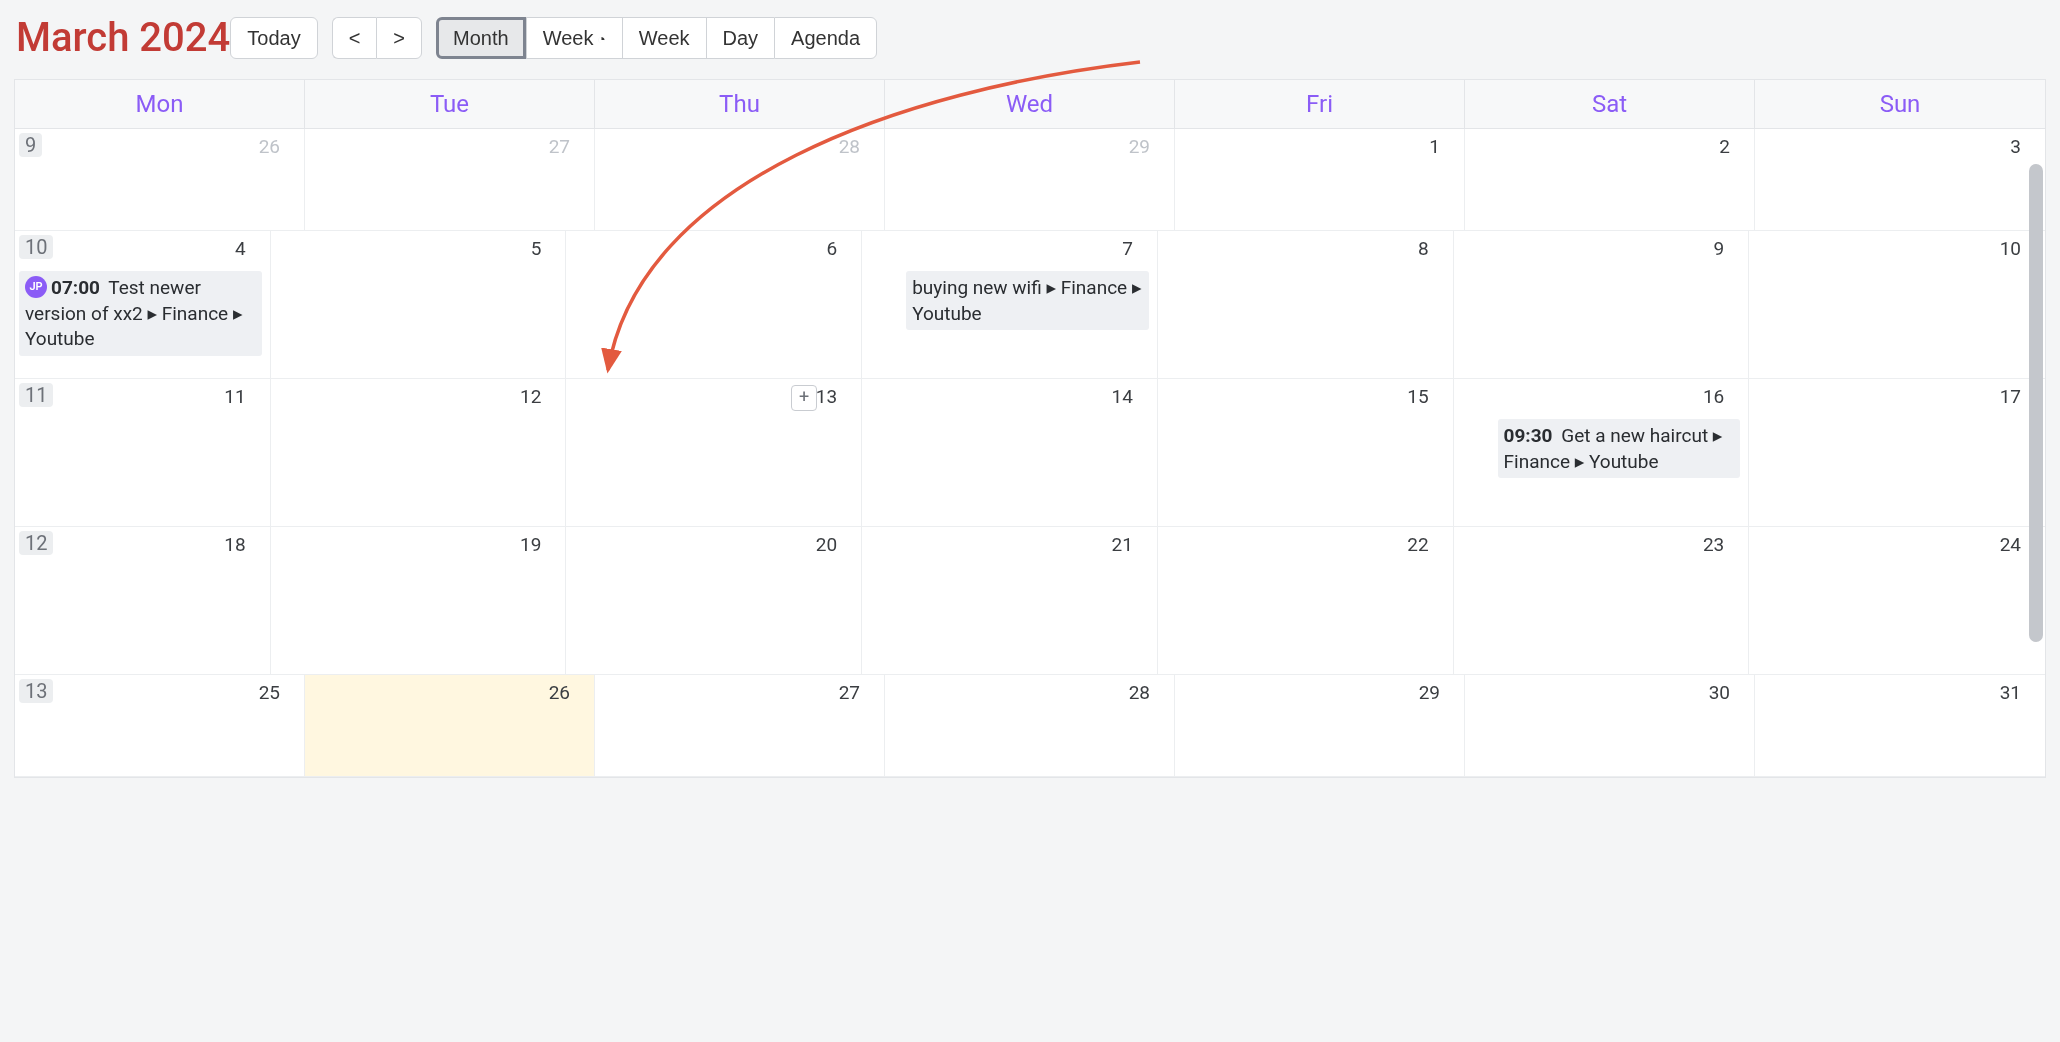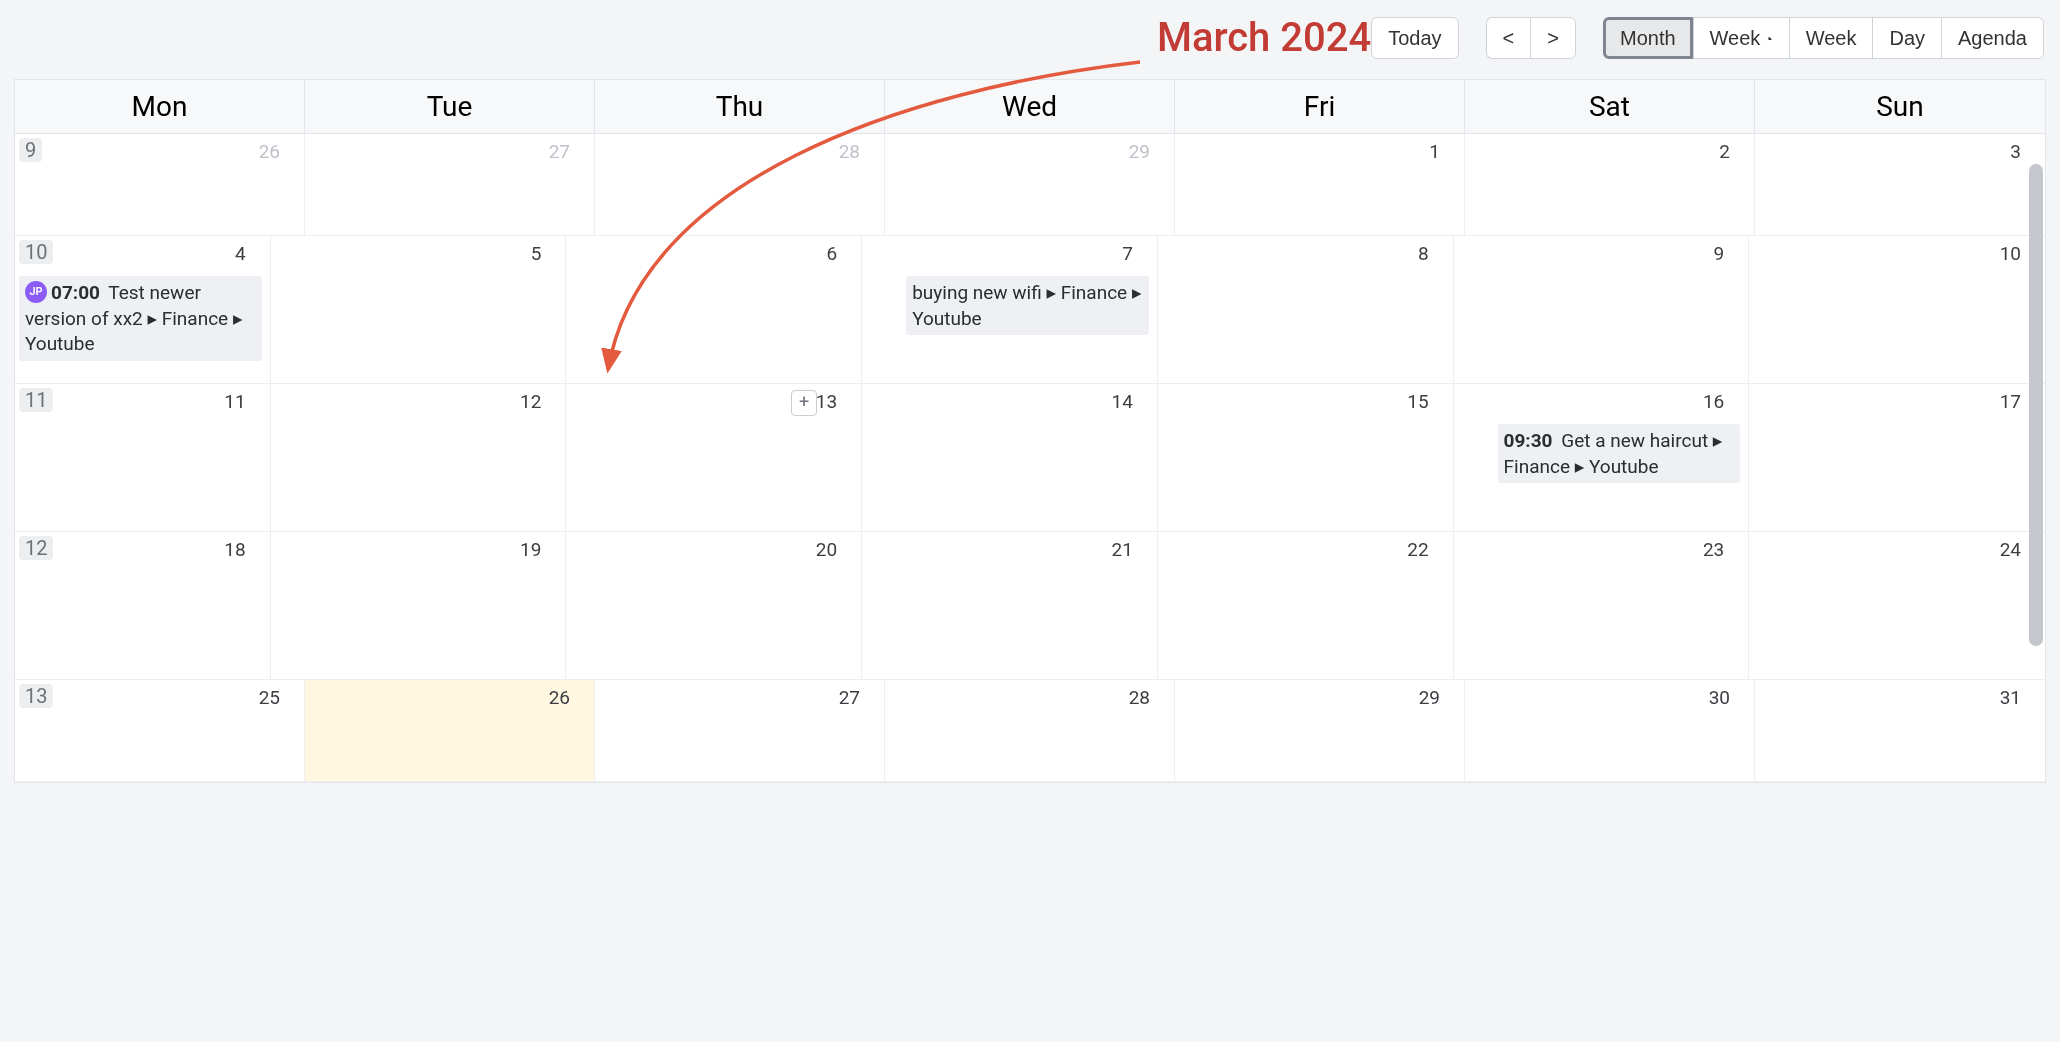--- a/index.html
+++ b/index.html
@@ -1,40 +1,40 @@
 <!DOCTYPE html>
 <html><head>
 <meta charset="utf-8">
 <style>
   * { box-sizing: border-box; margin: 0; padding: 0; }
   html, body { width: 100%; height: 100%; font-family: -apple-system, BlinkMacSystemFont, "Segoe UI", Roboto, Helvetica, Arial, sans-serif; background: #f4f5f6; color: #222; }
   .page { padding: 10px 14px; position: relative; }
-  .header { display: flex; justify-content: flex-end; align-items: center; padding: 4px 2px 18px 2px; }
+  .header { display: flex; justify-content: flex-start; align-items: center; padding: 4px 2px 18px 2px; }
   .title { font-size: 40px; font-weight: 500; color: #c23b35; }
-  .toolbar { display: flex; gap: 27px; align-items: center; }
+  .toolbar { display: flex; gap: 14px; align-items: center; }
   .btn-group { display: inline-flex; }
   .btn {
     background: #fff;
     border: 1px solid #d0d3d7;
     padding: 8px 16px;
     font-size: 20px;
     color: #333;
     cursor: pointer;
     border-radius: 6px;
     line-height: 1.2;
   }
   .btn-group .btn { border-radius: 0; border-right-width: 0; }
   .btn-group .btn:first-child { border-top-left-radius: 6px; border-bottom-left-radius: 6px; }
   .btn-group .btn:last-child { border-top-right-radius: 6px; border-bottom-right-radius: 6px; border-right-width: 1px; }
   .btn.active { background: #e7e8ea; border: 3px solid #7e8490; padding: 6px 14px; }
   .clock-icon { font-size: 14px; vertical-align: middle; }
 
   .calendar-wrap { background: #fff; border: 1px solid #e3e5e8; position: relative; }
   .day-header-row { display: grid; grid-template-columns: repeat(7, 1fr); background: #f7f8f9; border-bottom: 1px solid #e3e5e8; }
-  .day-header { text-align: center; font-size: 28px; color: #000000; padding: 10px 0; border-right: 1px solid #e3e5e8; }
+  .day-header { text-align: center; font-size: 24px; color: #8b5cf6; padding: 10px 0; border-right: 1px solid #e3e5e8; }
   .day-header:last-child { border-right: none; }
 
   .weeks { display: block; }
   .week-row { display: grid; grid-template-columns: repeat(7, 1fr); border-bottom: 1px solid #eceef0; min-height: 102px; position: relative; }
   .week-row.first { min-height: 102px; }
   .week-row.with-events { min-height: 148px; gap: 40px; }
   .cell {
     border-right: 1px solid #eceef0;
     position: relative;
     padding: 4px 8px 4px 4px;

